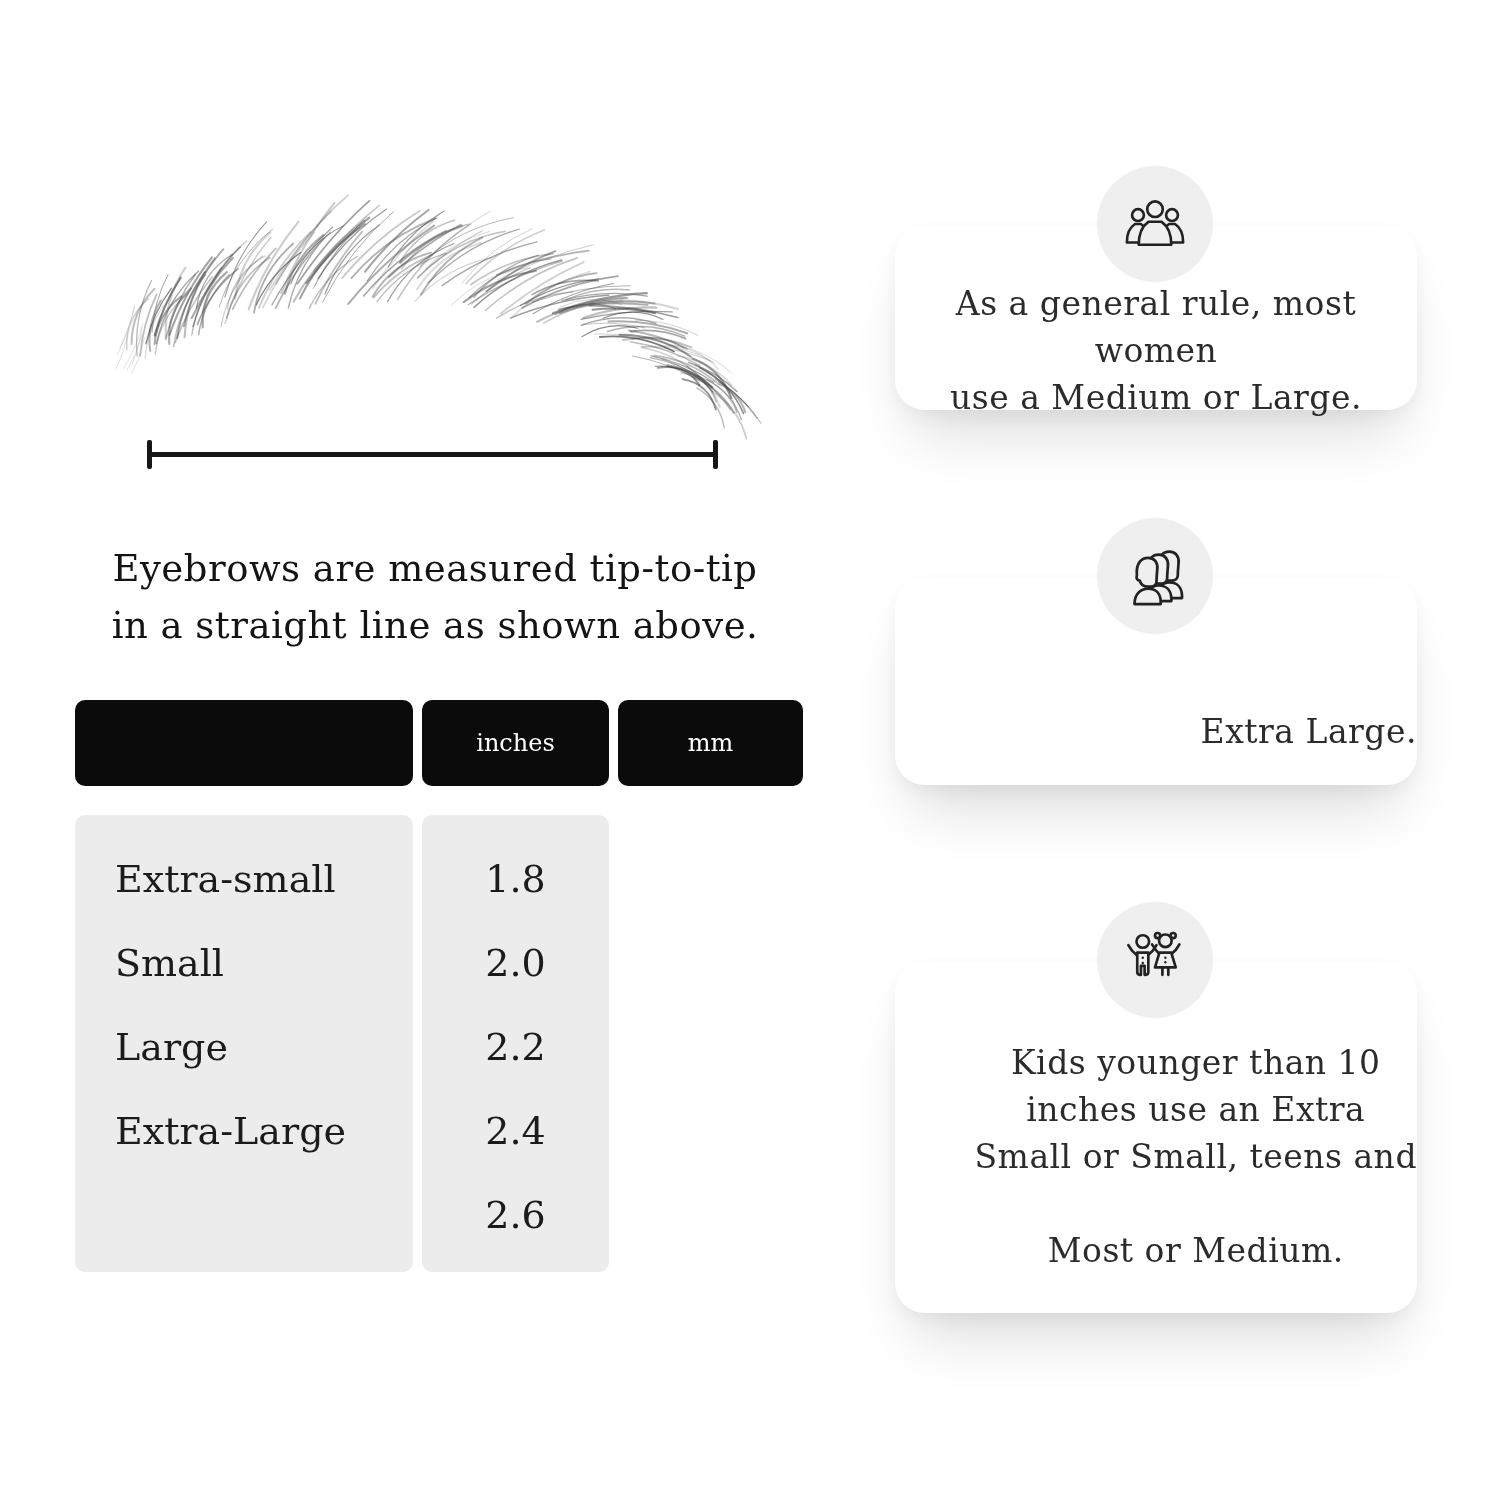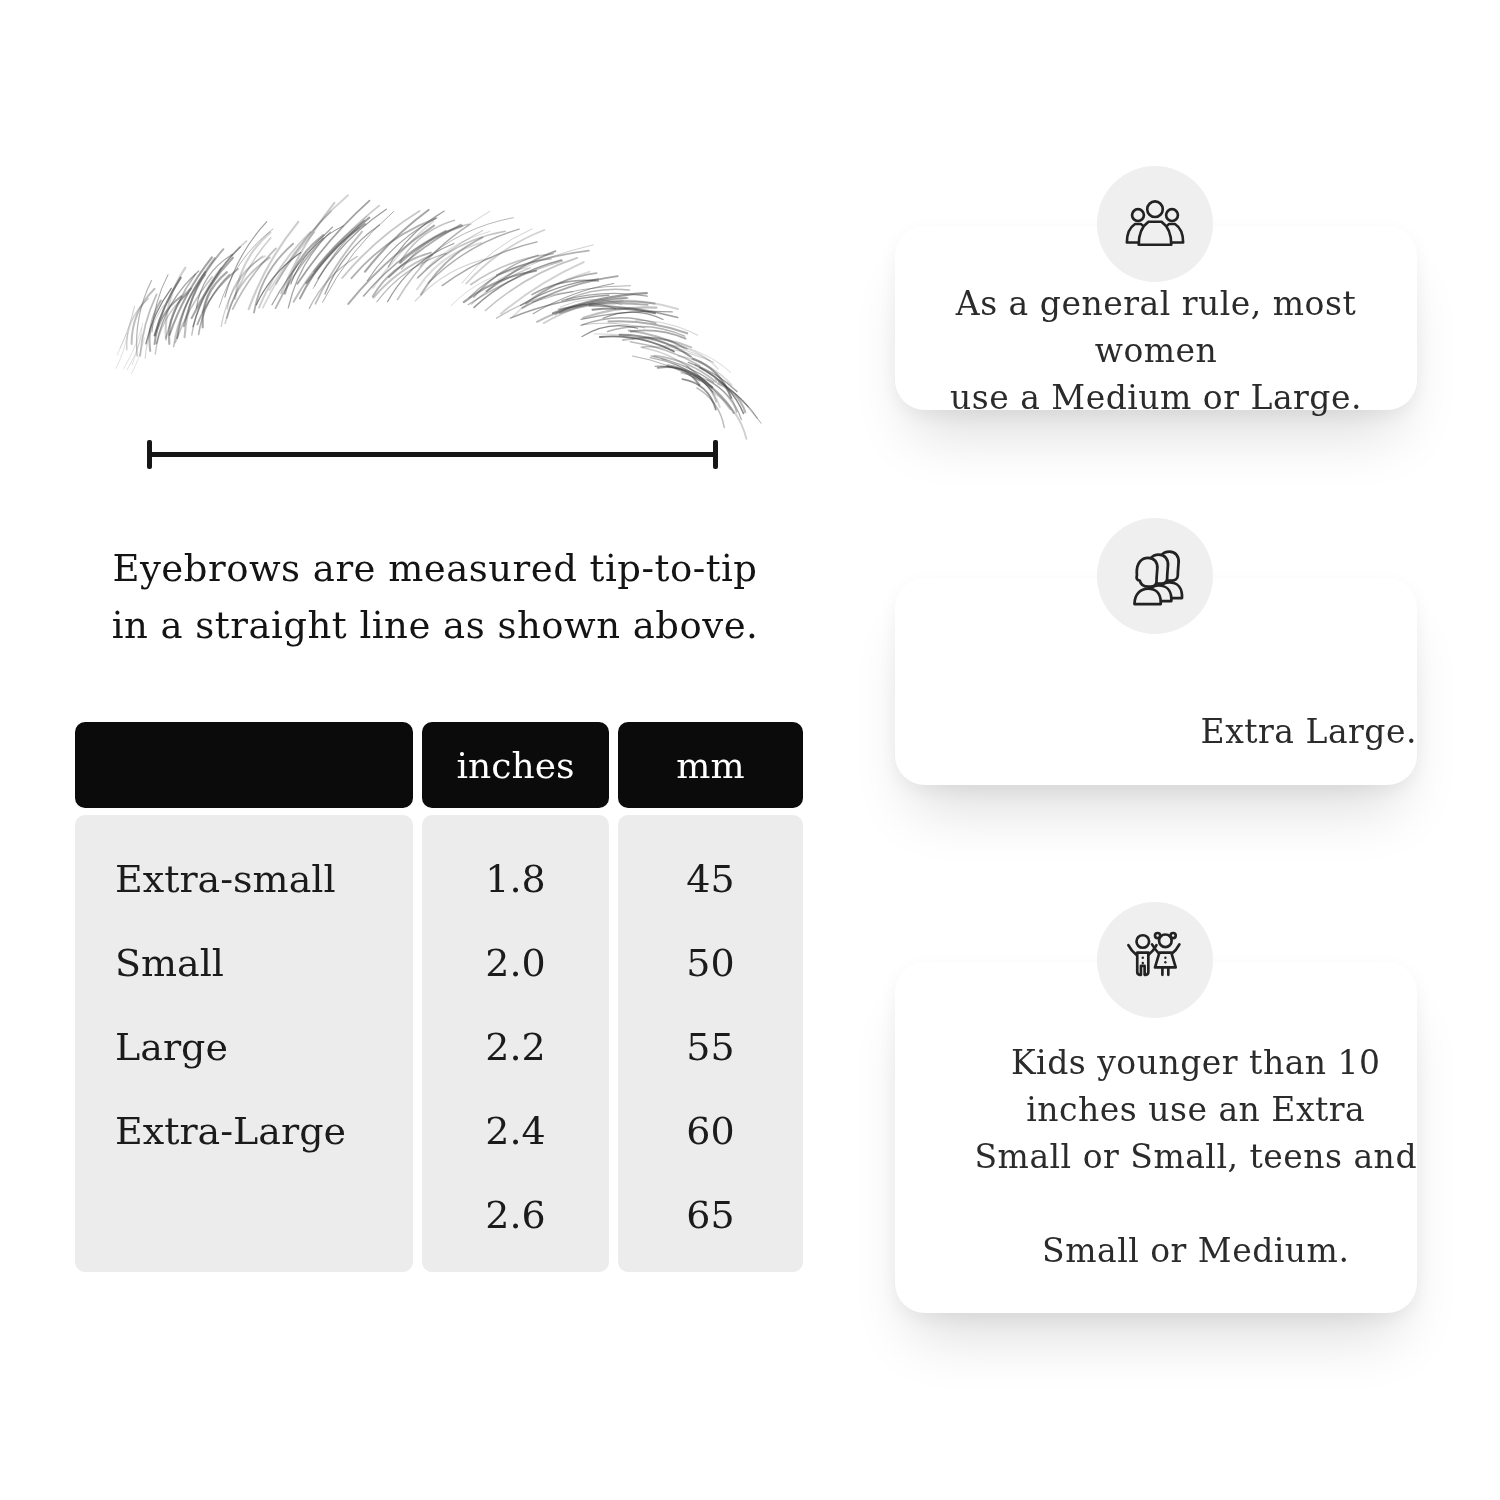--- a/index.html
+++ b/index.html
@@ -11,22 +11,22 @@
   .eyebrow{position:absolute;left:110px;top:235px;width:620px;height:185px;}
   .eyebrow svg{overflow:visible;display:block;}
   .mline-bar{position:absolute;left:150px;top:452px;width:565px;height:5px;background:#161616;border-radius:2px;}
   .mline-cap{position:absolute;top:440px;width:5px;height:29px;background:#161616;border-radius:2px;}
   .cap-left{left:147px;} .cap-right{left:713px;}
   .caption{
     position:absolute;left:110px;top:540px;width:650px;text-align:center;
     font-size:37px;line-height:57px;color:#141414;letter-spacing:.5px;
   }
   
-  .hdr{position:absolute;top:722px;height:86px;background:#0b0b0b;border-radius:10px;
-       display:flex;align-items:center;justify-content:center;color:#ffffff;font-size:36px;}
+  .hdr{position:absolute;top:700px;height:86px;background:#0b0b0b;border-radius:10px;
+       display:flex;align-items:center;justify-content:center;color:#ffffff;font-size:24px;}
   .hdrA{left:75px;width:338px;} .hdrB{left:422px;width:187px;} .hdrC{left:618px;width:185px;}
   .col{position:absolute;top:815px;height:457px;background:#ececec;border-radius:10px;
        box-sizing:border-box;padding-top:22px;display:flex;flex-direction:column;}
   .colA{left:75px;width:338px;} .colB{left:422px;width:187px;} .colC{left:618px;width:185px;}
   .cell{height:84px;display:flex;align-items:center;justify-content:center;font-size:38px;color:#1b1b1b;}
   .colA .cell{justify-content:flex-start;padding-left:40px;}
   
   .card{position:absolute;left:895px;width:522px;background:#ffffff;border-radius:30px;
         box-shadow:0 40px 60px -18px rgba(0,0,0,0.14),0 6px 18px rgba(0,0,0,0.05);
         box-sizing:border-box;display:flex;align-items:center;justify-content:flex-end;}
@@ -255,27 +255,20 @@
     <div class="cell">Large</div>
     <div class="cell">Extra-Large</div>
   </div>
   <div class="col colB">
     <div class="cell">1.8</div>
     <div class="cell">2.0</div>
     <div class="cell">2.2</div>
     <div class="cell">2.4</div>
     <div class="cell">2.6</div>
   </div>
-  <div class="col colC">
-    <div class="cell">45</div>
-    <div class="cell">50</div>
-    <div class="cell">55</div>
-    <div class="cell">60</div>
-    <div class="cell">65</div>
-  </div>
 
   <div class="card card1">
     <p><span>As a general rule, most women</span><br><span>use a Medium or Large.</span></p>
   </div>
   <div class="badge badge1">
     <svg width="74" height="74" viewBox="0 0 100 100">
       <path class="icf" d="M12,75 Q12,57 23,50 L31,50 Q42,57 42,75 Z"></path>
       <circle class="icf" cx="27" cy="38" r="8"></circle>
       <path class="icf" d="M58,75 Q58,57 69,50 L77,50 Q88,57 88,75 Z"></path>
       <circle class="icf" cx="73" cy="38" r="8"></circle>
@@ -298,21 +291,21 @@
         <path class="icf" d="M23,87 C23,74 31,66.5 41,66.5 C51,66.5 57,73 57.5,83 L57.5,87 Z"></path>
       </g>
       <g>
         <path class="icf" d="M41,64 C35,64 31,61 30,56 C27,56 25,53 26,50 C26.5,48.5 26,47 26,45 C26,33 32,26 41,26 C49,26 54,32 53,41 C52.5,47 52,52 52,57 C52,61.5 48.5,64 44,64 Z"></path>
         <path class="icf" d="M23,87 C23,74 31,66.5 41,66.5 C51,66.5 57,73 57.5,83 L57.5,87 Z"></path>
       </g>
     </svg>
   </div>
 
   <div class="card card3">
-    <p><span>Kids younger than 10</span><br><span>inches use an Extra</span><br><span>Small or Small, teens and</span><br><br><span>Small or Medium.</span></p>
+    <p><span>Kids younger than 10</span><br><span>inches use an Extra</span><br><span>Small or Small, teens and</span><br><br><span>Most or Medium.</span></p>
   </div>
   <div class="badge badge3">
     <svg width="74" height="74" viewBox="0 0 100 100">
       <path class="ic" d="M25,43 Q18,38 14,30"></path>
       <path class="ic" d="M41,43 Q48,38 52,30"></path>
       <path class="ic" d="M56,42 Q50,36 46,29"></path>
       <path class="ic" d="M72,42 Q79,37 83,29"></path>
       <circle class="icf" cx="53.5" cy="17" r="3.5"></circle>
       <circle class="icf" cx="74.5" cy="17" r="3.5"></circle>
       <path class="icf" d="M26,40 L41,40 L41,66 Q41,70 37.5,70 L36,70 L36,58 L31,58 L31,70 L29.5,70 Q26,70 26,66 Z"></path>

